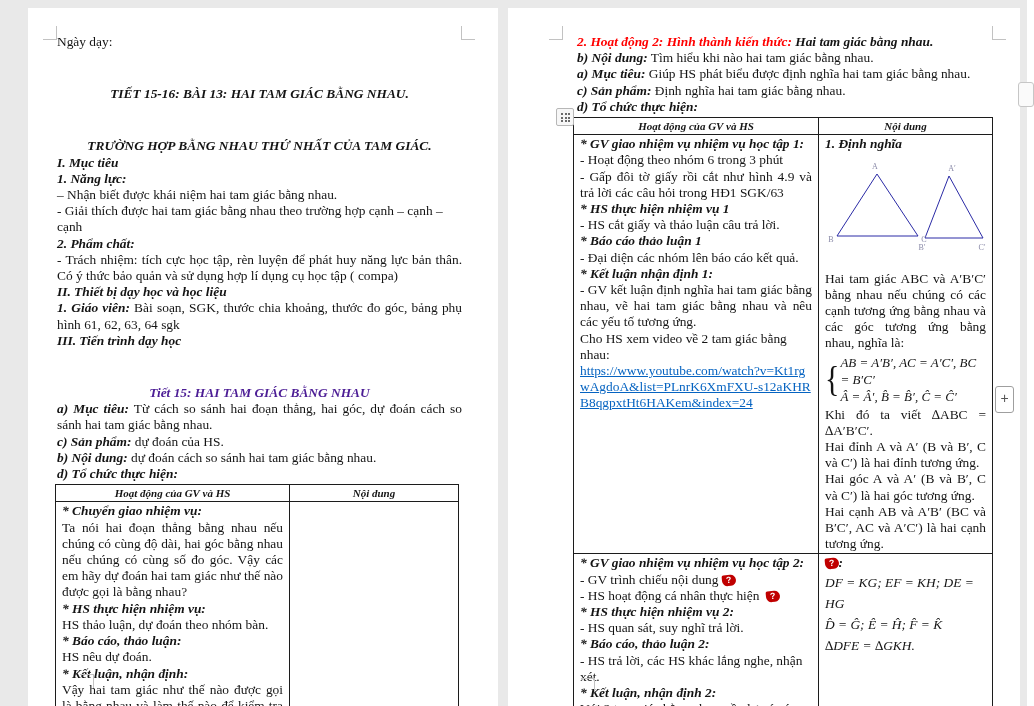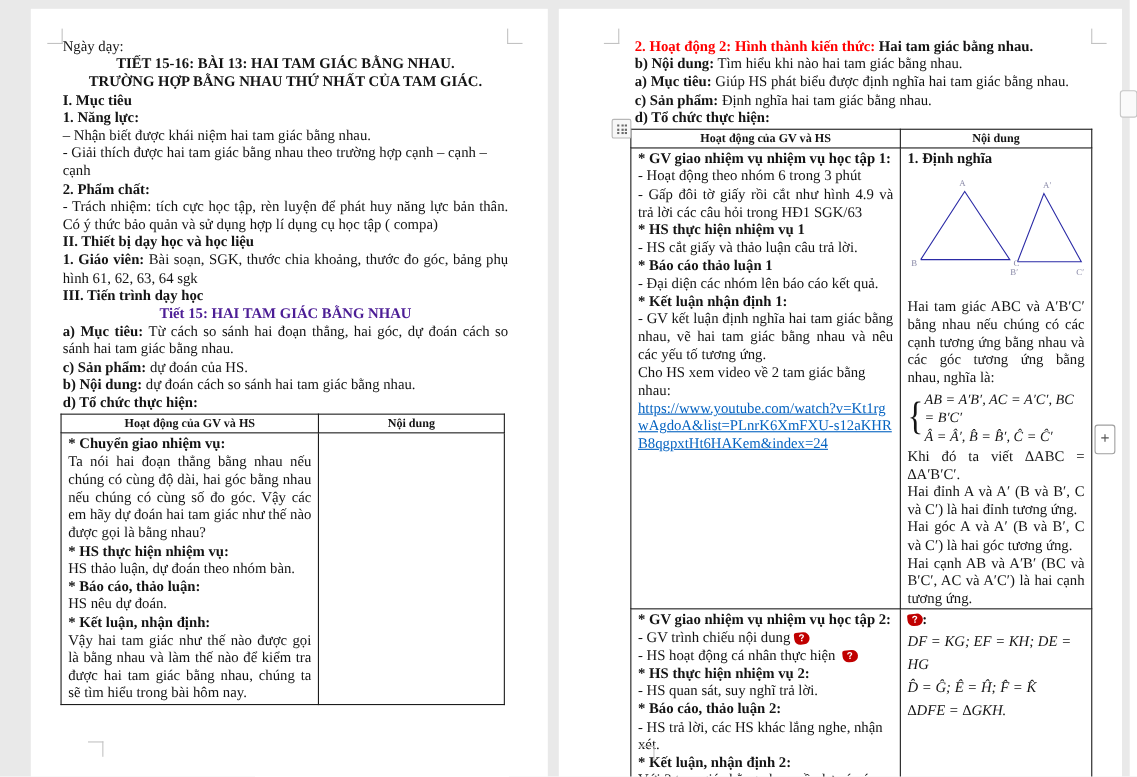--- a/index.html
+++ b/index.html
@@ -9,24 +9,24 @@
     font-family:"Liberation Serif", serif;
     color:#141414;
   }
   .page{position:absolute;top:8px;height:780px;background:#ffffff;}
   #lp{left:28px;width:470px;}
   #rp{left:508px;width:512px;}
   .content{position:absolute;top:26px;font-size:13.4px;line-height:16.2px;}
   #lp .content{left:29px;width:405px;}
   #rp .content{left:69px;width:413px;}
   p{margin:0;}
-  .b{font-weight:bold;}
+  .b{font-weight:bold;font-style:italic;}
   .red{color:#FF0000;}
   .blue{color:#4c1d95;}
-  .ctr{text-align:center;}
+  .ctr{text-align:center;margin-top:36px;}
   .j{text-align:justify;}
   table{border-collapse:collapse;table-layout:fixed;margin-top:2px;}
   td,th{border:1.5px solid #1c1c1c;vertical-align:top;padding:1px 6px;font-size:13.4px;line-height:16.2px;}
   th{padding:0;text-align:center;font-size:11px;}
   #lp table{width:403px;margin-left:-2px;}
   #rp table{width:419px;margin-left:-4px;}
   a.doclink{color:#0563C1;word-break:break-all;margin-top:36px;}
   .mline{line-height:21px;font-style:italic;}
   .sys{display:flex;align-items:center;margin:2px 0;}
   .sysbrace{font-size:30px;font-weight:300;margin-right:1px;transform:scaleY(1.2);font-style:normal;}

